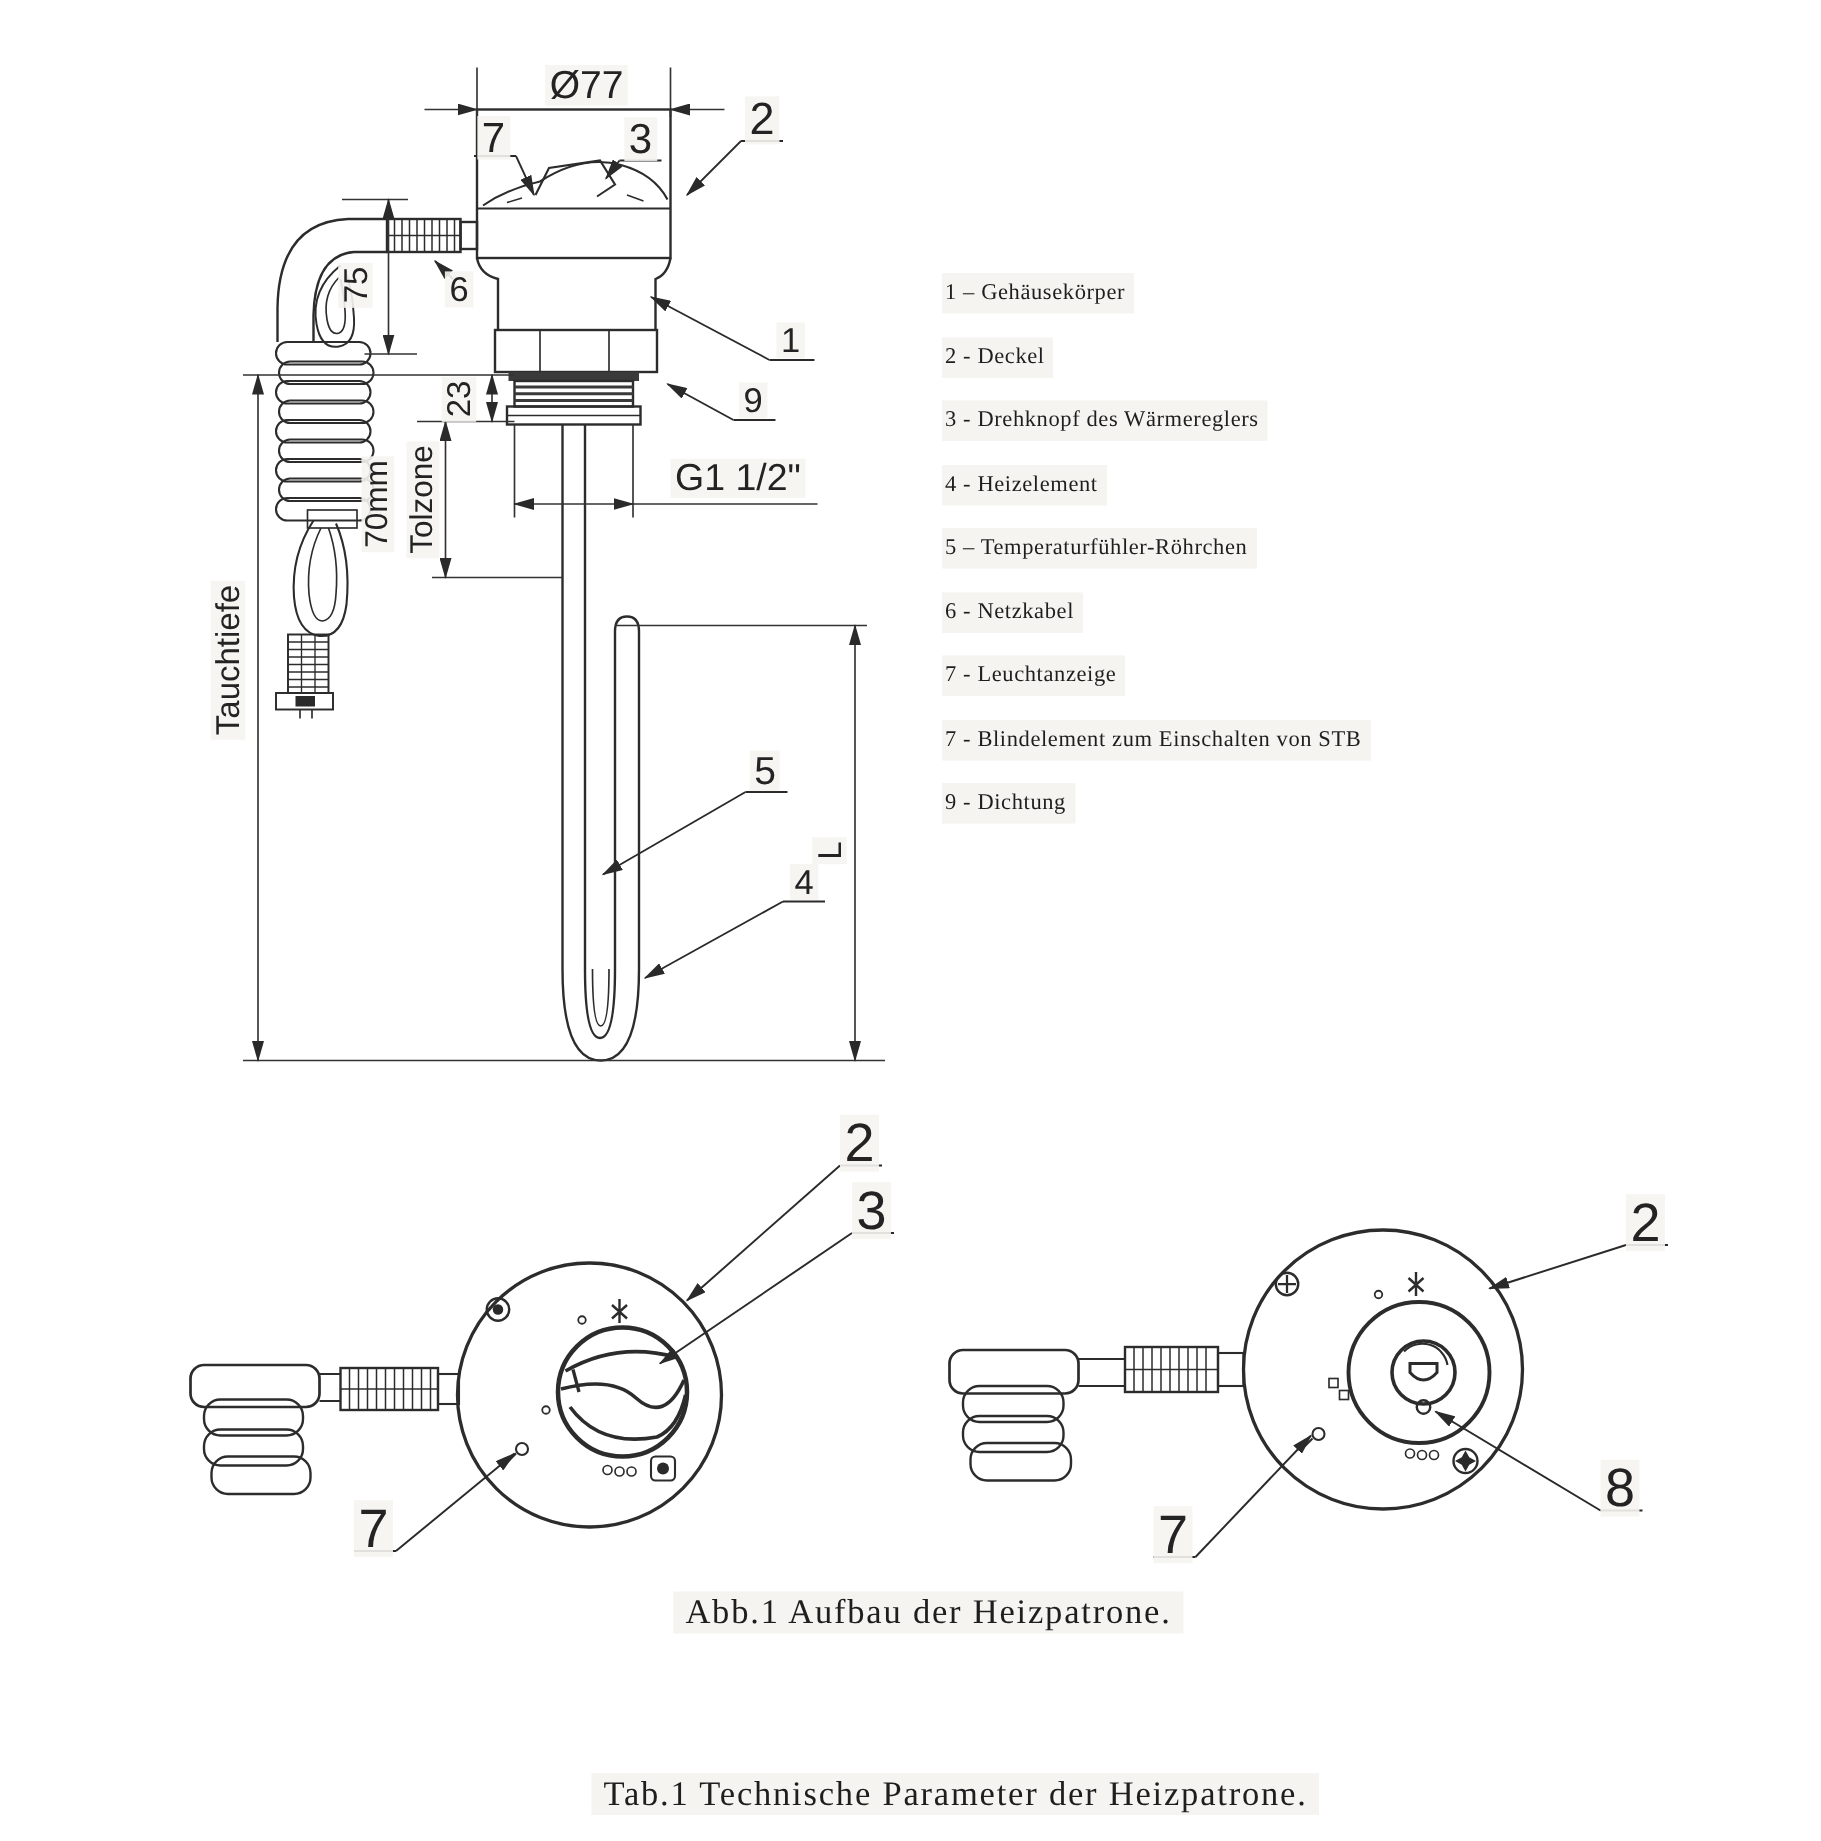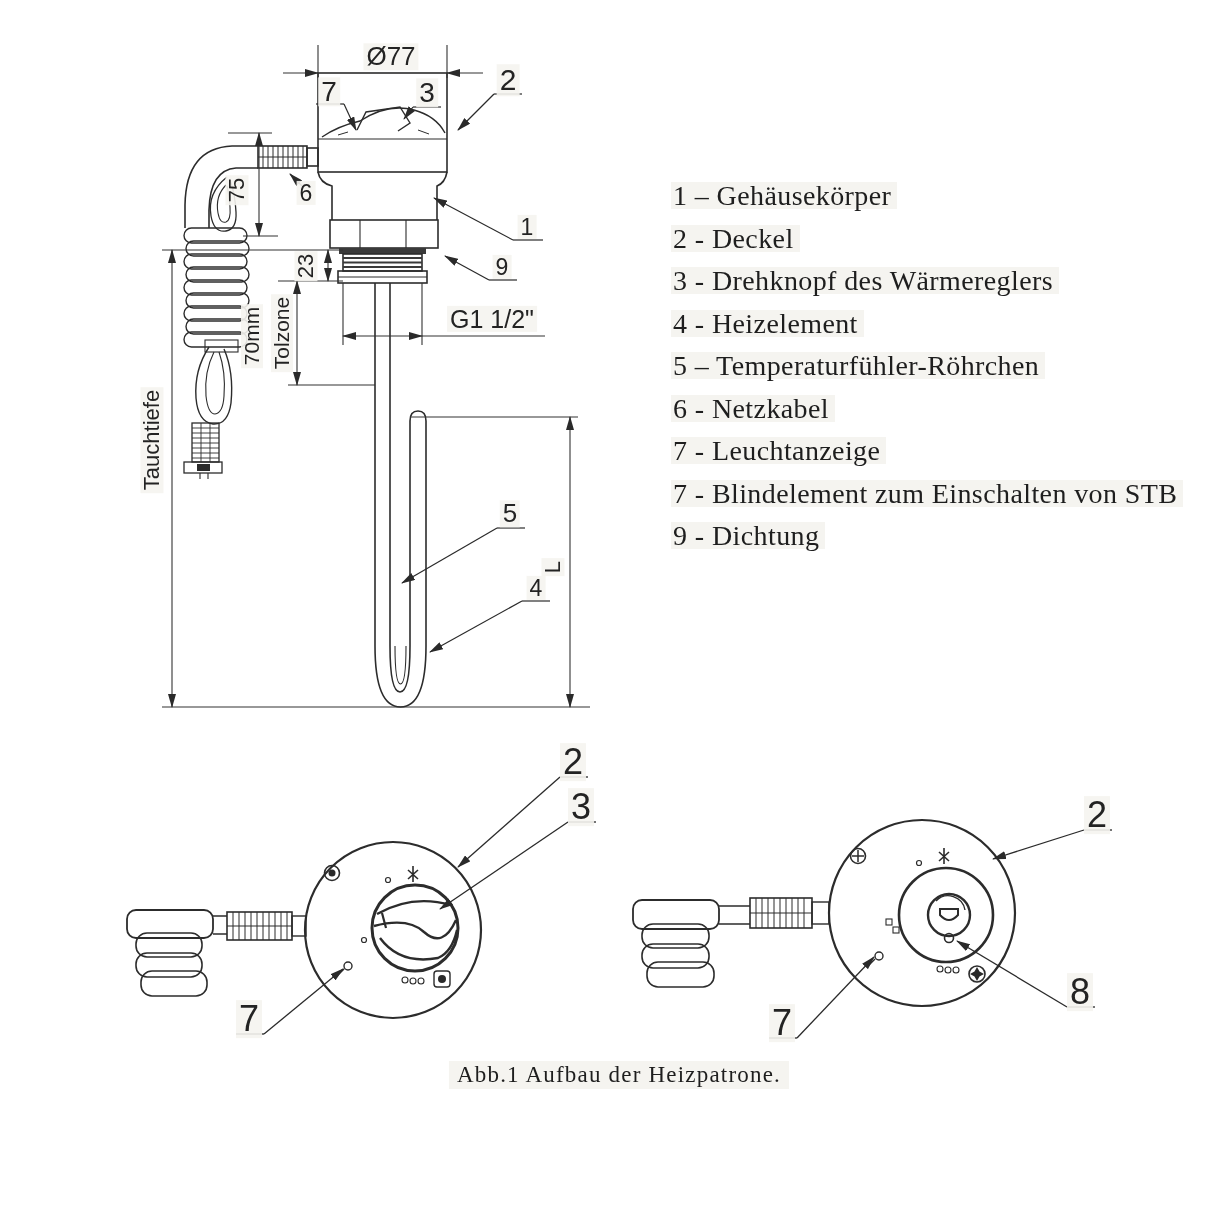--- a/index.html
+++ b/index.html
@@ -8,23 +8,23 @@
   svg{position:absolute;left:0;top:0;}
   .lbl{position:absolute;transform:translate(-50%,-50%);white-space:nowrap;
        font-family:"Liberation Sans",sans-serif;color:#232323;
        background:rgba(245,244,240,.9);padding:0 3px;line-height:1.05;}
   .vlbl{position:absolute;transform:translate(-50%,-50%) rotate(-90deg);white-space:nowrap;
        font-family:"Liberation Sans",sans-serif;color:#232323;
        background:rgba(245,244,240,.9);padding:0 3px;line-height:1.05;}
   .f26{font-size:26px;} .f25{font-size:25px;} .f22{font-size:22px;} .f21{font-size:21px;}
   .co28{font-size:28px;} .co30{font-size:30px;} .co26{font-size:26px;} .co23{font-size:23px;} .co36{font-size:36px;}
   .legend{position:absolute;left:628px;top:182px;}
-  .legend-item{font-family:"Liberation Serif",serif;font-size:28px;letter-spacing:.4px;
+  .legend-item{font-family:"Liberation Serif",serif;font-size:15px;letter-spacing:.4px;
        color:#1e1e1e;line-height:27px;margin-bottom:15.5px;width:fit-content;
-       background:#f5f4f0;padding:0 6px 0 2px;margin-left:43px;}
+       background:#f5f4f0;padding:0 6px 0 2px;}
   .caption{position:absolute;transform:translate(-50%,-50%);white-space:nowrap;
        font-family:"Liberation Serif",serif;font-size:23px;letter-spacing:1.2px;
        color:#1e1e1e;background:#f5f4f0;padding:1px 8px;}
 </style>
 </head>
 <body>
 
 <div class="page">
 
 <svg width="1214" height="1227" viewBox="0 0 1214 1227">
@@ -245,14 +245,15 @@
   <div class="legend-item">3 - Drehknopf des Wärmereglers</div>
   <div class="legend-item">4 - Heizelement</div>
   <div class="legend-item">5 – Temperaturfühler-Röhrchen</div>
   <div class="legend-item">6 - Netzkabel</div>
   <div class="legend-item">7 - Leuchtanzeige</div>
   <div class="legend-item">7 - Blindelement zum Einschalten von STB</div>
   <div class="legend-item">9 - Dichtung</div>
 </div>
 
 <div class="caption" style="left:619px;top:1075px;text-align:center;">Abb.1 Aufbau der Heizpatrone.</div>
+<div class="caption" style="left:637px;top:1196px;">Tab.1 Technische Parameter der Heizpatrone.</div>
 
 </div>
 
 </body></html>

